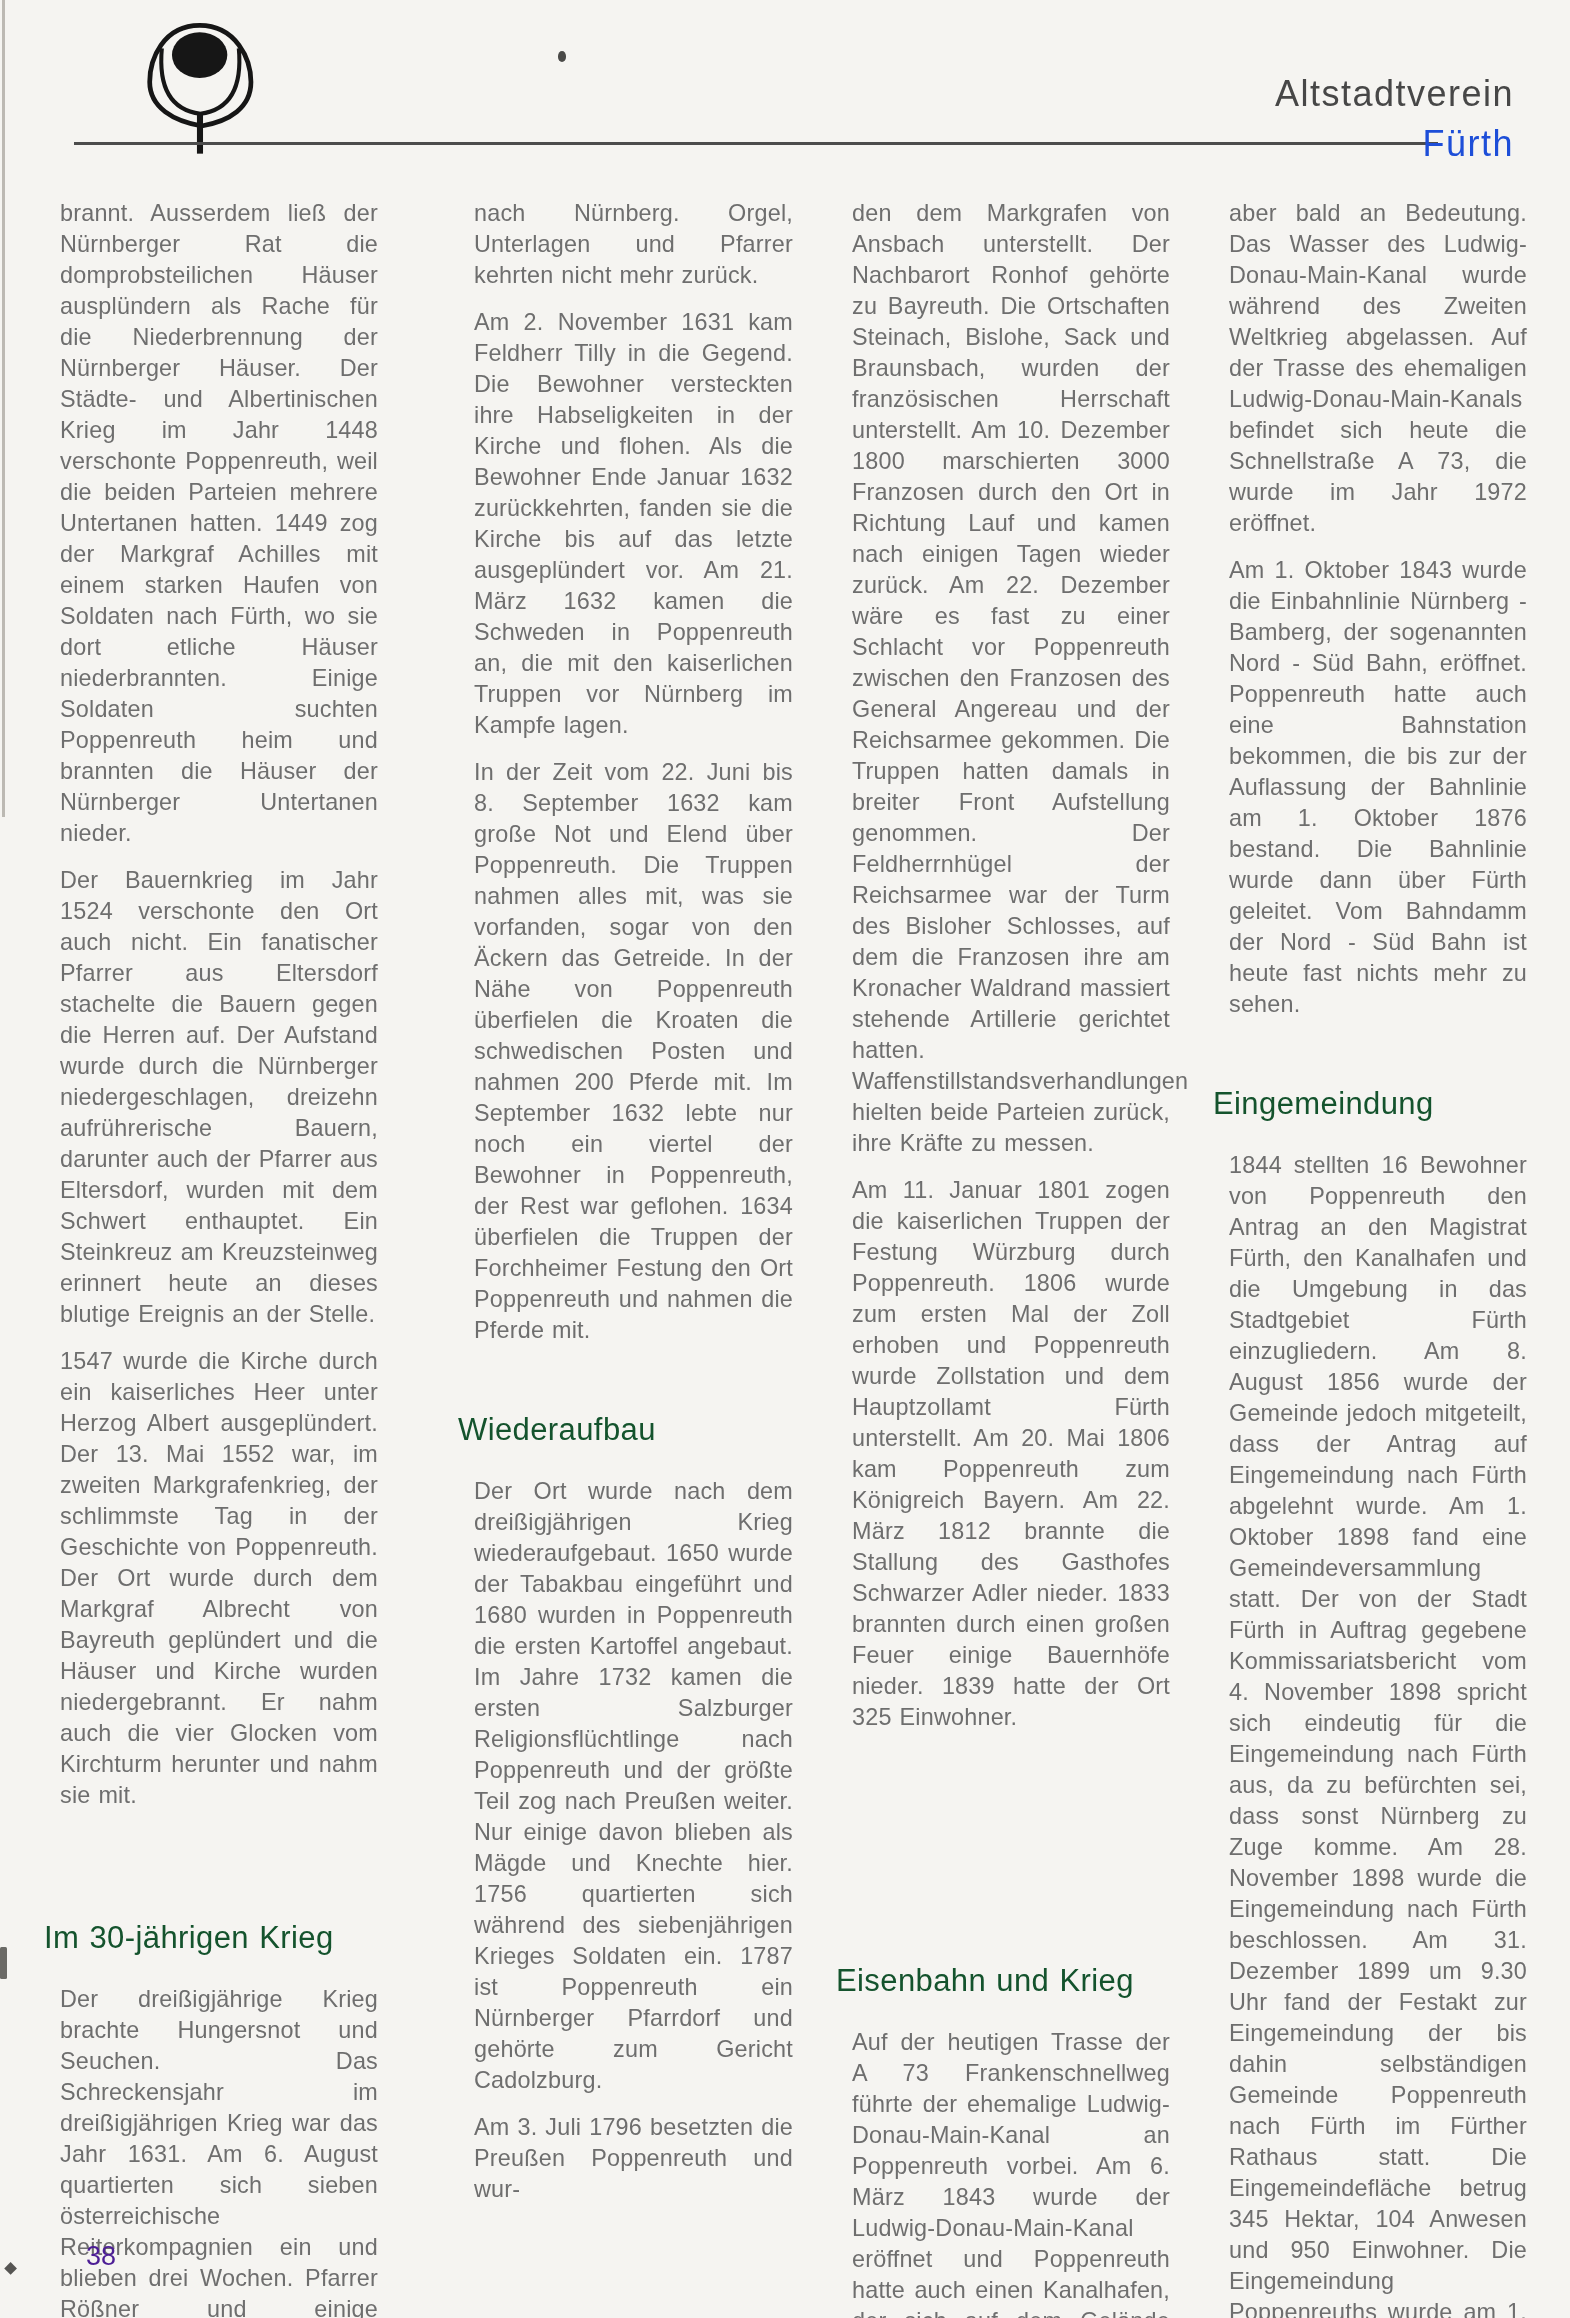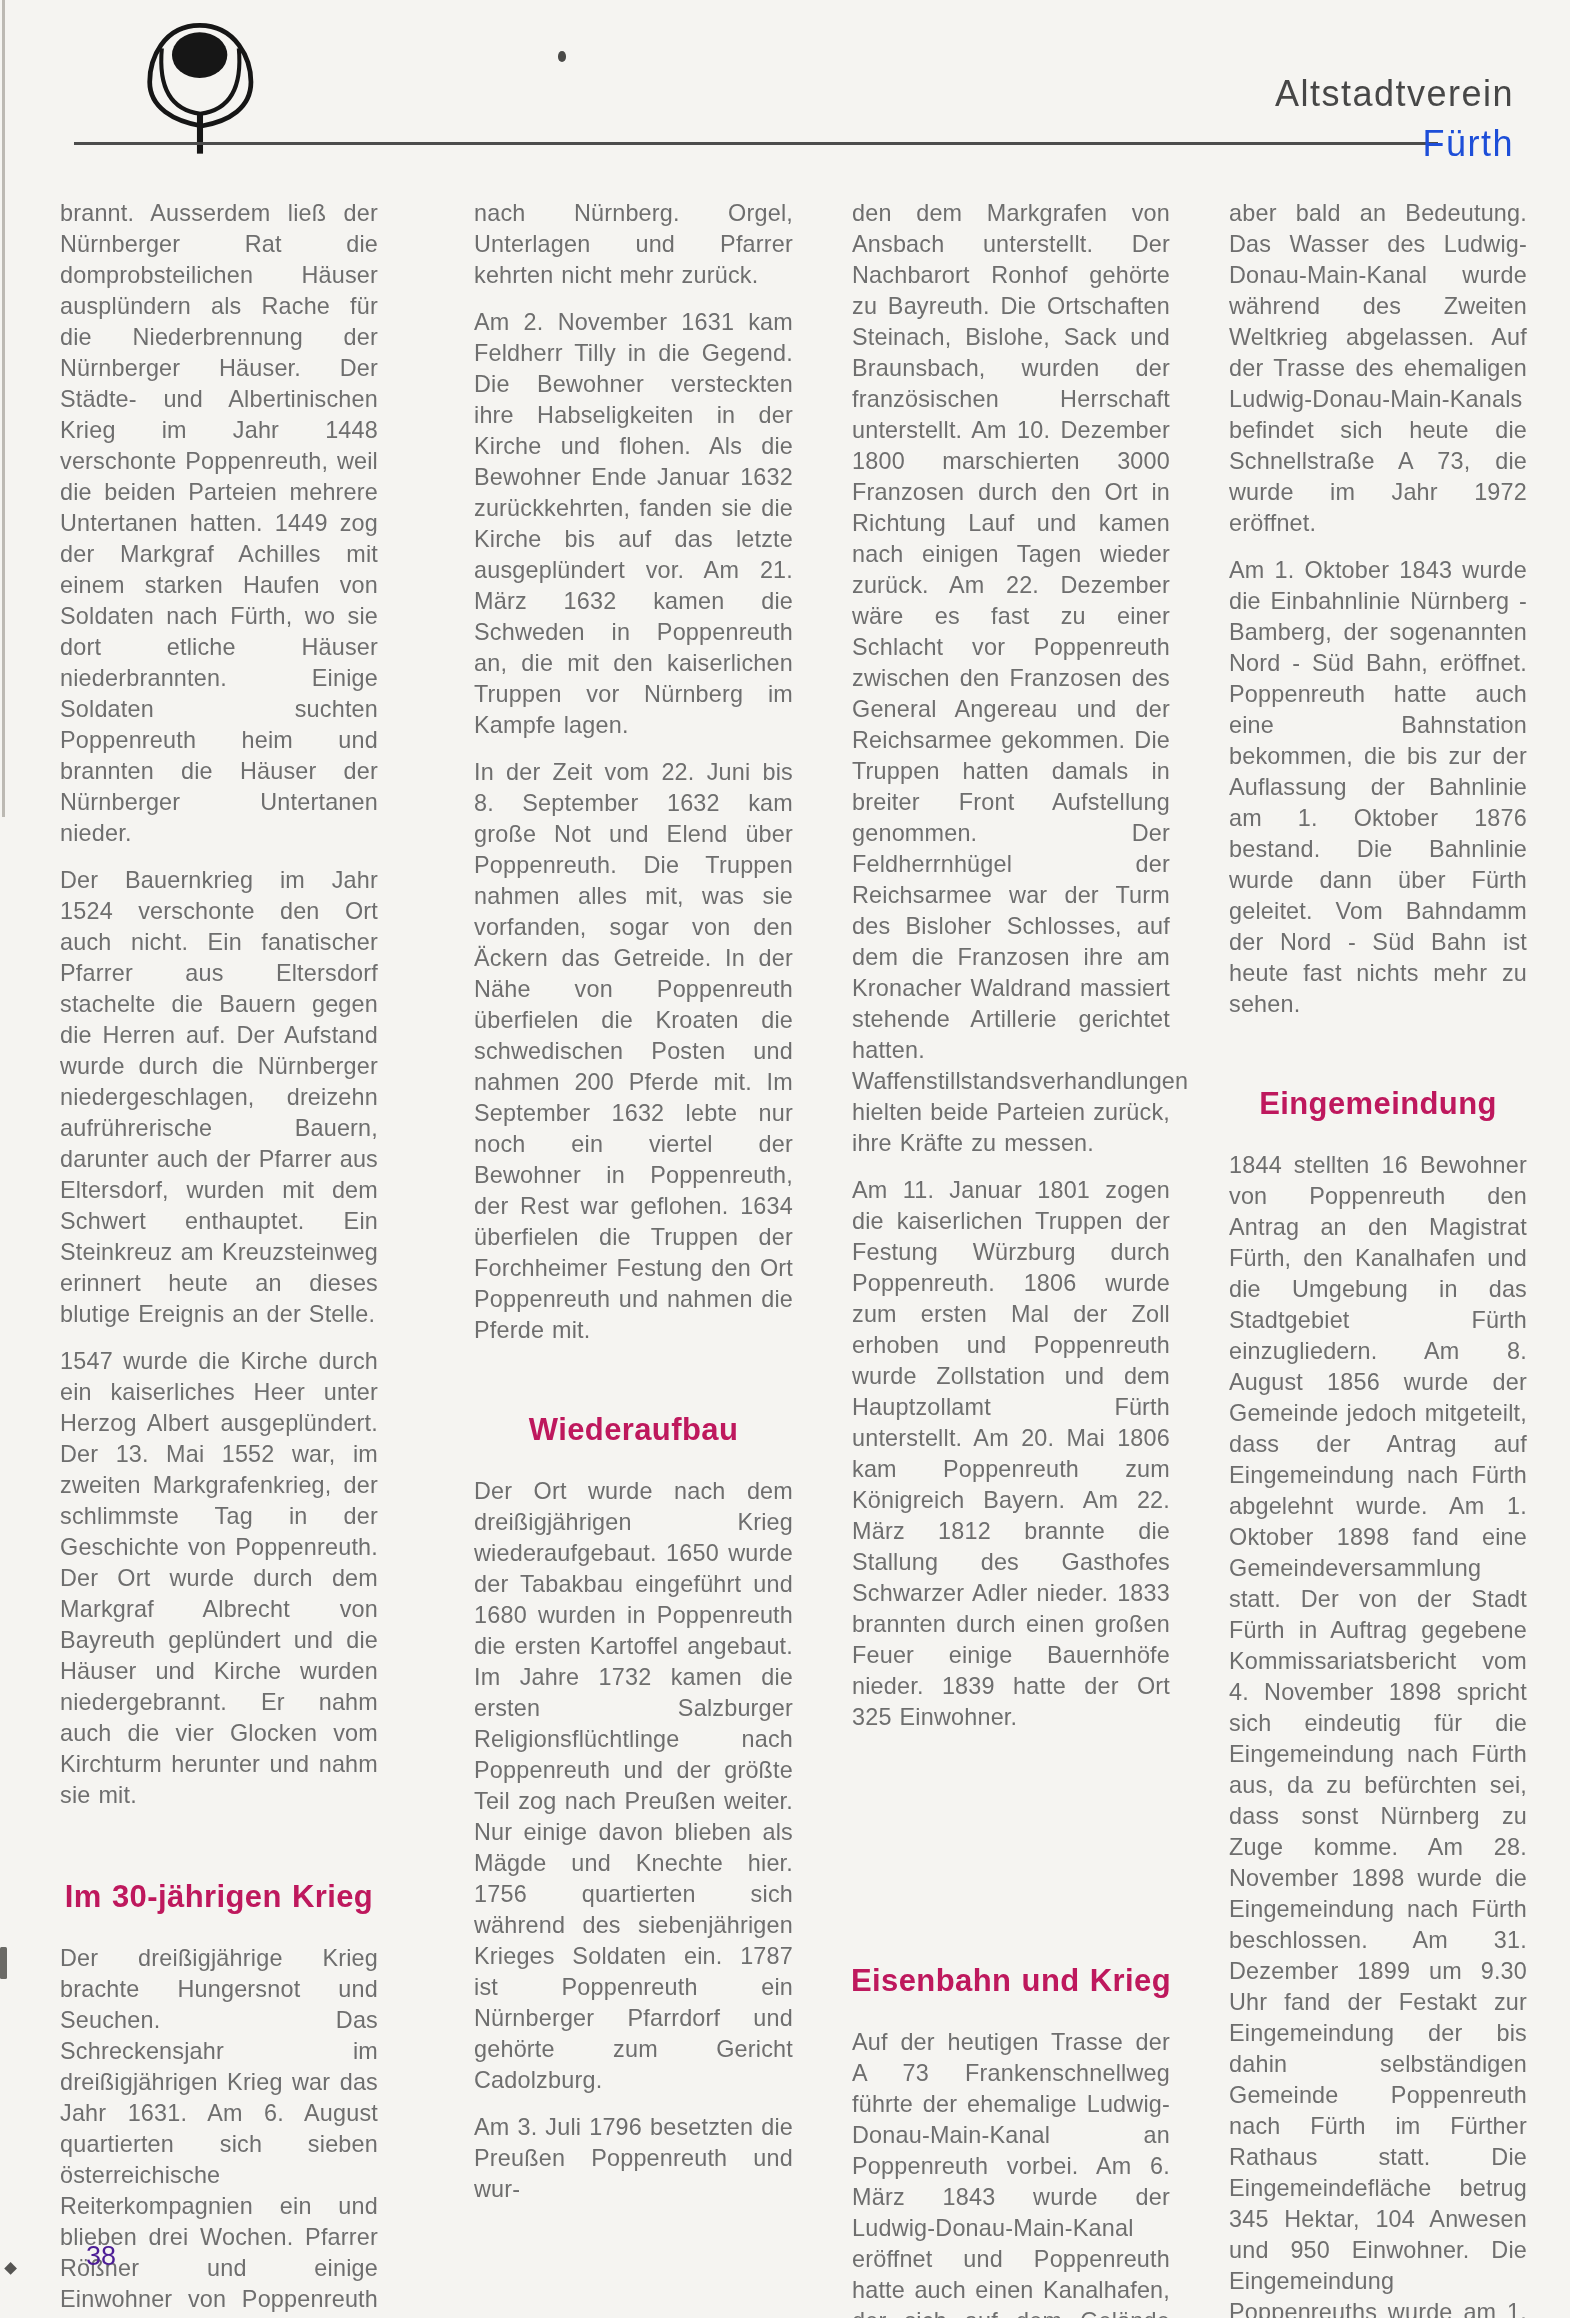--- a/index.html
+++ b/index.html
@@ -50,26 +50,26 @@
     color:#6e6e6e;
     letter-spacing:0.2px; word-spacing:1.2px;
   }
   #col0 { left:44px;   width:350px; }
   #col1 { left:458px;  width:351px; }
   #col2 { left:836px; width:350px; }
   #col3 { left:1213px; width:330px; }
   .col p { margin:16px; }
   .col h2 {
     font-size:31px; line-height:36px;
-    color:#be185d; font-weight:700;
+    color:#14532d; font-weight:400;
     letter-spacing:0.4px;
-    text-align:center;
+    text-align:left;
     margin:66px 0 28px 0;
   }
-  #col0 h2 { margin-top:68px; }
+  #col0 h2 { margin-top:109px; }
   #col2 h2 { margin-top:230px; }
   .signature {
     text-align:right;
     font-style:italic;
     color:#6e6e6e;
     font-size:25px;
     margin-top:115px;
     text-decoration:underline;
   }
   .page-number {

